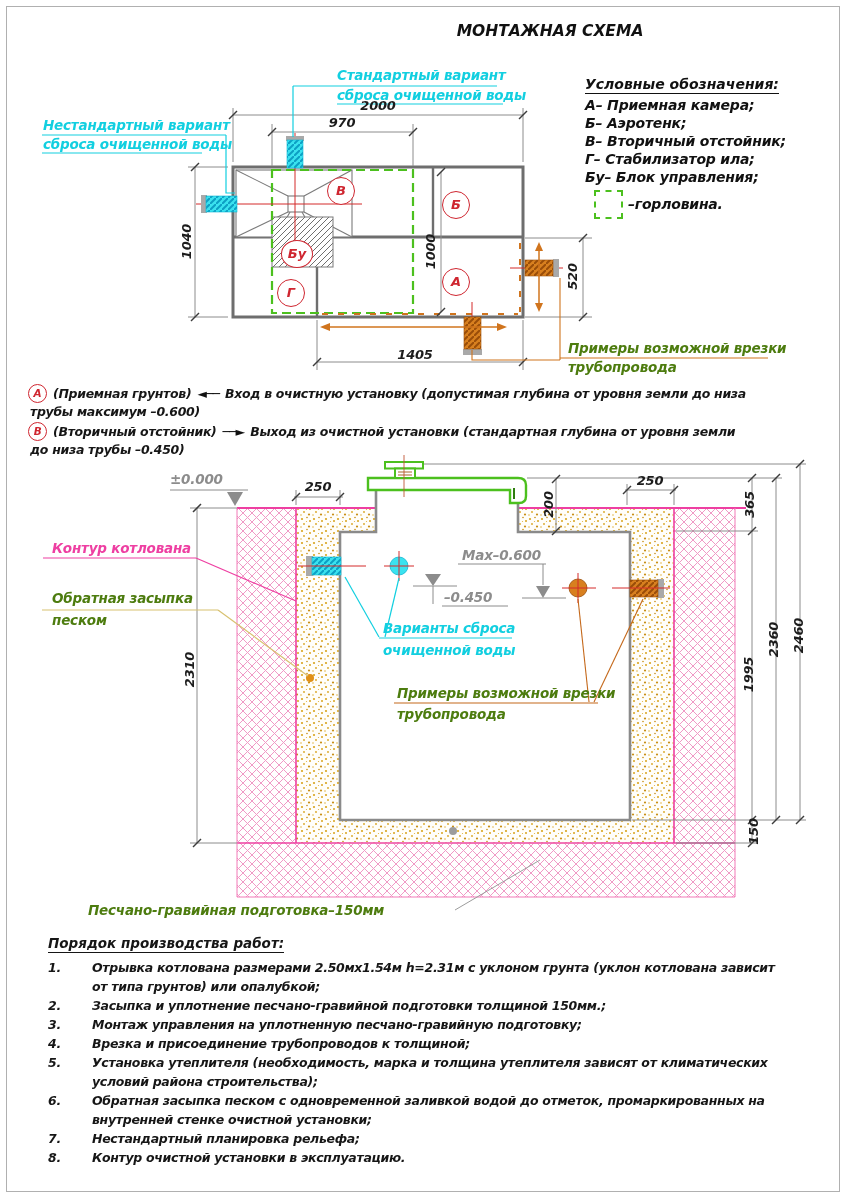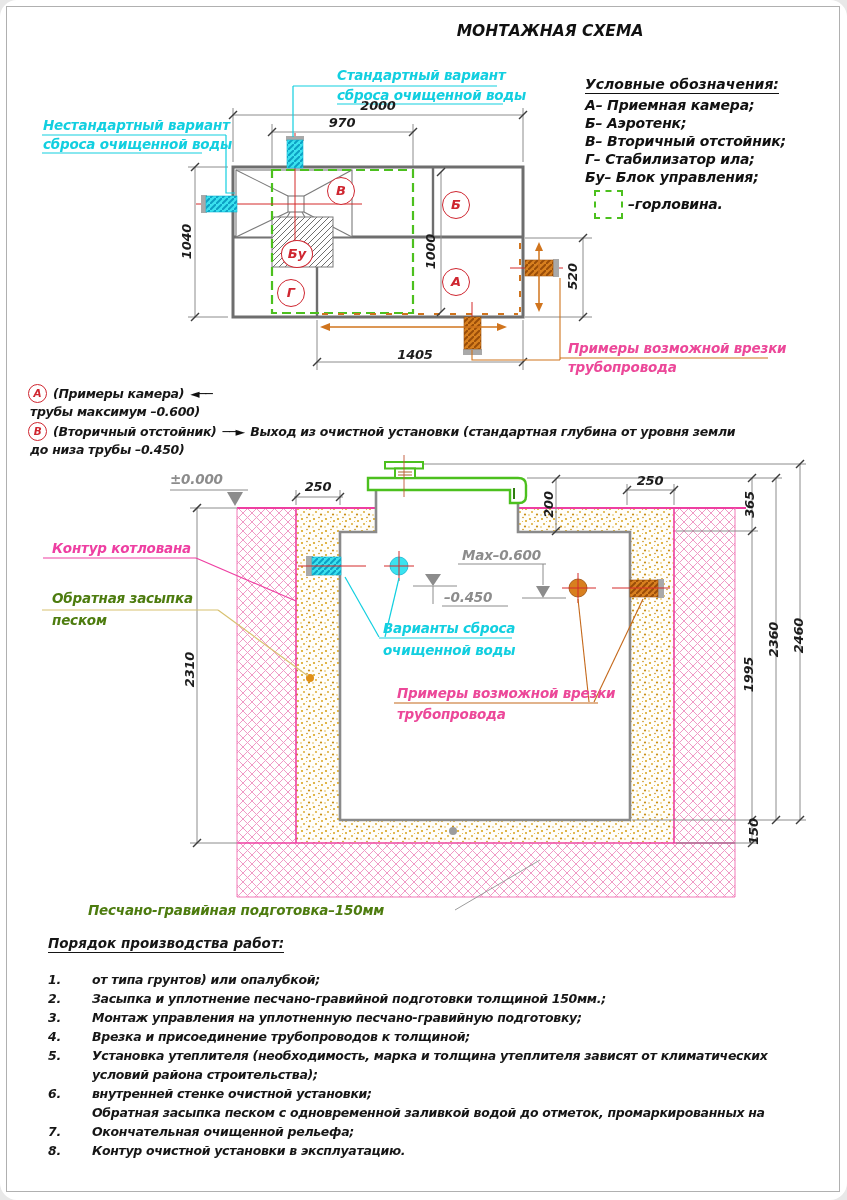--- a/index.html
+++ b/index.html
@@ -1,41 +1,41 @@
 <!DOCTYPE html>
 <html><head>
 <meta charset="utf-8">
 <style>
   html,body{margin:0;padding:0;background:#e8e8e8;}
   #sheet{position:relative;width:847px;height:1200px;background:#ffffff;overflow:hidden;
-         font-family:"DejaVu Sans",sans-serif;border-radius:17px;}
+         font-family:"DejaVu Sans",sans-serif;}
   #frame{position:absolute;left:6px;top:6px;right:7px;bottom:8px;border:1.5px solid #b0b0b0;pointer-events:none;}
   svg.lines{position:absolute;left:0;top:0;}
   .lbl{position:absolute;font:bold italic 13.5px/16px "DejaVu Sans",sans-serif;white-space:nowrap;letter-spacing:-0.2px;color:#4d7c0f;}
   .dim{position:absolute;font:bold italic 13px/15px "DejaVu Sans",sans-serif;color:#1c1c1c;text-align:center;white-space:nowrap;letter-spacing:-0.2px;}
   .rot{transform:rotate(-90deg);}
   .cyan{color:#12cfe0;}
-  .orange{color:#ec4899;}
+  .orange{color:#4d7c0f;}
   .pink{color:#ee3fa2;}
   .grayt{color:#8c8c8c;}
   .title{position:absolute;left:400px;top:22px;width:300px;text-align:center;
          font:bold italic 15.5px/18px "DejaVu Sans",sans-serif;color:#111;}
   .legend-h{position:absolute;left:585px;top:76px;font:bold italic 14px/17px "DejaVu Sans",sans-serif;
             border-bottom:1.4px solid #111;color:#111;white-space:nowrap;}
   .legend-i{position:absolute;left:585px;font:bold italic 14px/17px "DejaVu Sans",sans-serif;color:#111;white-space:nowrap;letter-spacing:-0.2px;}
   .chamber{position:absolute;width:26px;height:26px;border:1.6px solid #cf2630;border-radius:50%;
            background:#fff;color:#cf2630;font:bold italic 13px/25px "DejaVu Sans",sans-serif;text-align:center;}
   .badge{display:inline-block;width:17px;height:17px;border:1.4px solid #cf2630;border-radius:50%;
          color:#cf2630;font:bold italic 10.5px/16px "DejaVu Sans",sans-serif;text-align:center;flex:0 0 auto;}
   .noteline{position:absolute;display:flex;align-items:center;gap:6px;
             font:bold italic 12.5px/16px "DejaVu Sans",sans-serif;color:#161616;white-space:nowrap;letter-spacing:-0.3px;}
   .arrowglyph{font-style:normal;letter-spacing:-1px;color:#111;}
   #worklist{position:absolute;left:48px;top:933px;right:26px;color:#161616;}
   #worklist .wl-h{display:inline-block;font:bold italic 13.5px/17px "DejaVu Sans",sans-serif;
-                  border-bottom:1.4px solid #161616;margin-bottom:17px;}
+                  border-bottom:1.4px solid #161616;margin-bottom:5px;}
   .wl-item{display:flex;font:bold italic 12.5px/19px "DejaVu Sans",sans-serif;letter-spacing:-0.3px;}
   .wl-num{width:44px;flex:0 0 auto;}
   .wl-text{flex:1;}
   .gsq{position:absolute;left:594px;top:190px;width:25px;height:25px;border:2.2px dashed #4cc01e;}
 </style>
 </head>
 <body>
 
 <div id="sheet">
   <div id="frame"></div>
@@ -333,22 +333,23 @@
   <div class="dim" style="left:390px;top:347px;width:50px">1405</div>
 
   <div class="chamber" style="left:327px;top:177px">В</div>
   <div class="chamber" style="left:442px;top:191px">Б</div>
   <div class="chamber" style="left:281px;top:240px;width:30px">Бу</div>
   <div class="chamber" style="left:277px;top:279px">Г</div>
   <div class="chamber" style="left:442px;top:268px">А</div>
 
   <div class="noteline" style="left:28px;top:384px">
     <span class="badge">А</span>
-    <span>(Примеры камера)</span>
+    <span>(Приемная грунтов)</span>
     <span class="arrowglyph">◄──</span>
+    <span>Вход в очистную установку (допустимая глубина от уровня земли до низа</span>
   </div>
   <div class="noteline" style="left:30px;top:404px">
     <span>трубы максимум –0.600)</span>
   </div>
   <div class="noteline" style="left:28px;top:422px">
     <span class="badge">В</span>
     <span>(Вторичный отстойник)</span>
     <span class="arrowglyph">──►</span>
     <span>Выход из очистной установки (стандартная глубина от уровня земли</span>
   </div>
@@ -376,20 +377,21 @@
   <div class="dim rot" style="left:725px;top:667px;width:46px">1995</div>
   <div class="dim rot" style="left:750px;top:632px;width:46px">2360</div>
   <div class="dim rot" style="left:775px;top:628px;width:46px">2460</div>
   <div class="dim rot" style="left:732px;top:824px;width:42px">150</div>
 
   <div id="worklist">
     <div class="wl-h">Порядок производства работ:</div>
     <div class="wl-item">
         <div class="wl-num">1.</div>
         <div class="wl-text">
+          <div>Отрывка котлована размерами 2.50мх1.54м h=2.31м с уклоном грунта (уклон котлована зависит</div>
           <div>от типа грунтов) или опалубкой;</div>
         </div>
       </div>
     <div class="wl-item">
         <div class="wl-num">2.</div>
         <div class="wl-text">
           <div>Засыпка и уплотнение песчано-гравийной подготовки толщиной 150мм.;</div>
         </div>
       </div>
     <div class="wl-item">
@@ -407,28 +409,28 @@
     <div class="wl-item">
         <div class="wl-num">5.</div>
         <div class="wl-text">
           <div>Установка утеплителя (необходимость, марка и толщина утеплителя зависят от климатических</div>
           <div>условий района строительства);</div>
         </div>
       </div>
     <div class="wl-item">
         <div class="wl-num">6.</div>
         <div class="wl-text">
+          <div>Обратная засыпка песком с одновременной заливкой водой до отметок, промаркированных на</div>
           <div>внутренней стенке очистной установки;</div>
-          <div>Обратная засыпка песком с одновременной заливкой водой до отметок, промаркированных на</div>
         </div>
       </div>
     <div class="wl-item">
         <div class="wl-num">7.</div>
         <div class="wl-text">
-          <div>Окончательная очищенной рельефа;</div>
+          <div>Нестандартный планировка рельефа;</div>
         </div>
       </div>
     <div class="wl-item">
         <div class="wl-num">8.</div>
         <div class="wl-text">
           <div>Контур очистной установки в эксплуатацию.</div>
         </div>
       </div>
   </div>
 </div>

